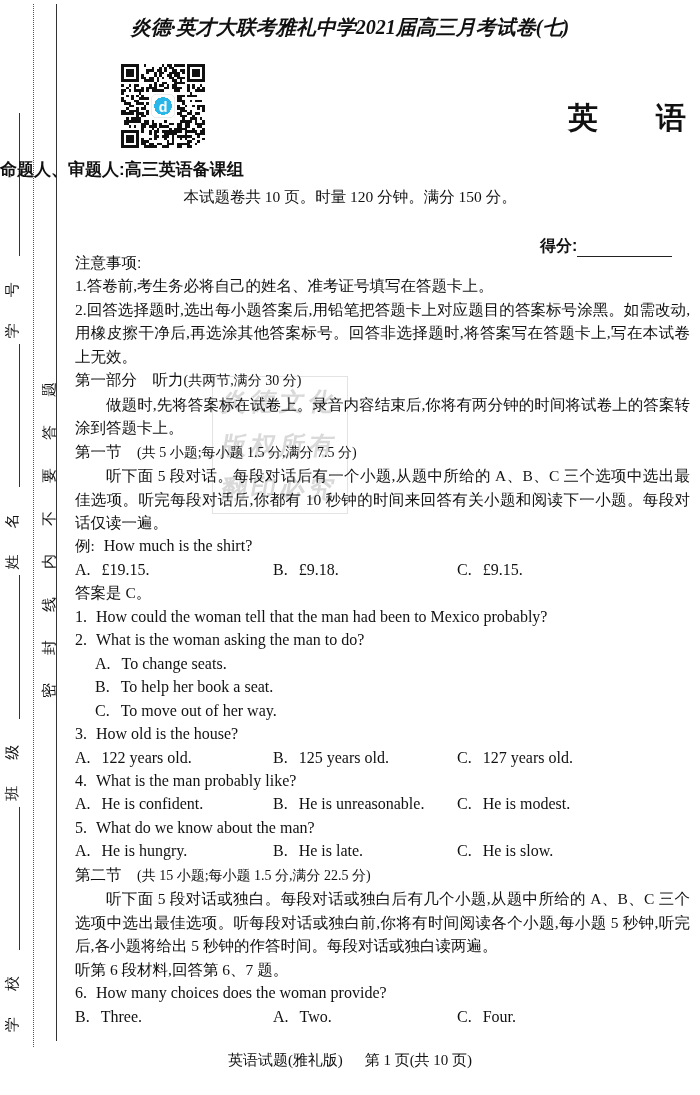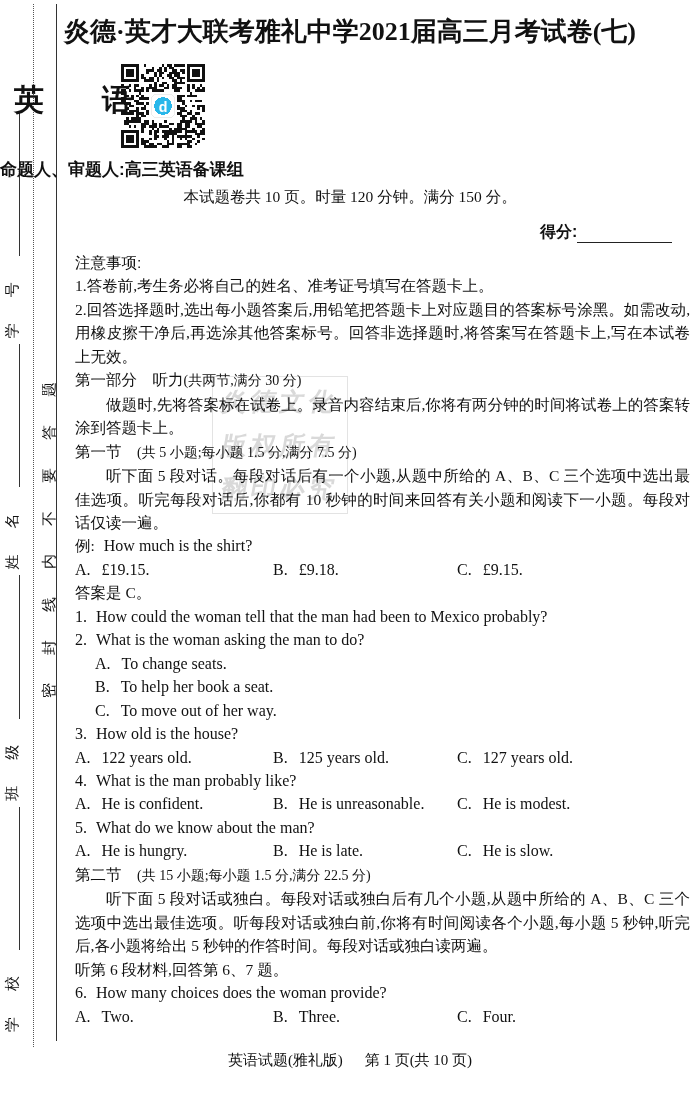--- a/index.html
+++ b/index.html
@@ -21,30 +21,30 @@
 
   
   .watermark{position:absolute;left:212px;top:376px;width:136px;height:138px;
              border:1px solid #e3e3e3;display:flex;flex-direction:column;
              justify-content:space-between;padding:8px 4px;box-sizing:border-box;z-index:0;}
   .wm-line{font-size:25px;font-weight:bold;color:#c9c9c9;opacity:.7;letter-spacing:4px;
            transform:skewX(-10deg);text-align:center;white-space:nowrap;}
 
   
   .exam-title{position:absolute;top:14px;left:0;width:100%;text-align:center;
-              font-size:26px;font-weight:bold;white-space:nowrap;z-index:1;}
+              font-size:20px;font-weight:bold;white-space:nowrap;z-index:1;font-style:italic;}
   .qr-box{position:absolute;left:121px;top:64px;width:84px;height:84px;z-index:1;}
-  .subject-title{position:absolute;top:80px;left:0;width:100%;text-align:left;
+  .subject-title{position:absolute;top:98px;left:0;width:100%;text-align:right;
                  font-size:30px;font-weight:bold;letter-spacing:14px;text-indent:14px;z-index:1;}
   .setter-line{position:absolute;top:158px;left:0;width:100%;text-align:left;
                font-size:17px;font-weight:bold;z-index:1;
                font-family:"Liberation Sans","DejaVu Sans",sans-serif;}
   .info-line{position:absolute;top:187px;left:0;width:100%;text-align:center;
              font-size:15.5px;z-index:1;}
-  .score-line{position:absolute;top:222px;left:540px;font-size:16px;font-weight:bold;z-index:1;
+  .score-line{position:absolute;top:236px;left:540px;font-size:16px;font-weight:bold;z-index:1;
               font-family:"Liberation Sans","DejaVu Sans",sans-serif;}
   .score-blank{display:inline-block;width:95px;height:16px;border-bottom:1.5px solid #222;
                vertical-align:bottom;}
 
   
   .content{position:absolute;left:75px;top:251px;width:615px;z-index:1;
            font-size:15.5px;line-height:23.45px;text-align:justify;}
   .hei{font-family:"Liberation Sans","DejaVu Sans",sans-serif;font-weight:normal;}
   .heading .paren{font-weight:normal;font-family:"Liberation Serif","DejaVu Serif",serif;
                   font-size:14px;margin-top:40px;}
@@ -581,22 +581,22 @@
     </div>
     <div class="para">听下面 5 段对话或独白。每段对话或独白后有几个小题,从题中所给的 A、B、C 三个选项中选出最佳选项。听每段对话或独白前,你将有时间阅读各个小题,每小题 5 秒钟,听完后,各小题将给出 5 秒钟的作答时间。每段对话或独白读两遍。</div>
     <div>听第 6 段材料,回答第 6、7 题。</div>
 
     <div>
       <div class="q-line en">
           <span class="qnum">6.</span>
           <span>How many choices does the woman provide?</span>
         </div>
       <div class="opt-row en">
+        <div class="opt"><span class="olet">B.</span><span>Three.</span></div>
         <div class="opt"><span class="olet">A.</span><span>Two.</span></div>
-        <div class="opt"><span class="olet">B.</span><span>Three.</span></div>
         <div class="opt"><span class="olet">C.</span><span>Four.</span></div>
       </div>
     </div>
 
   </div>
 
   <div class="footer">
     <span>英语试题(雅礼版)</span>
     <span>第 1 页(共 10 页)</span>
   </div>

